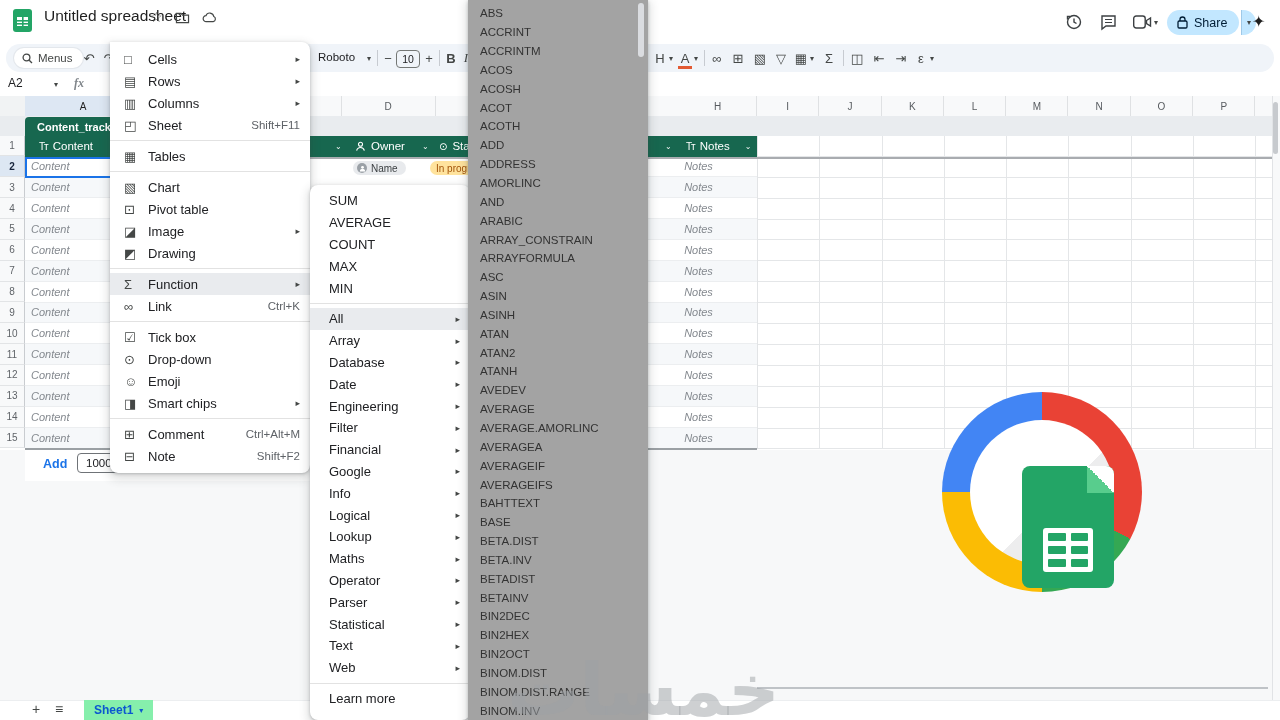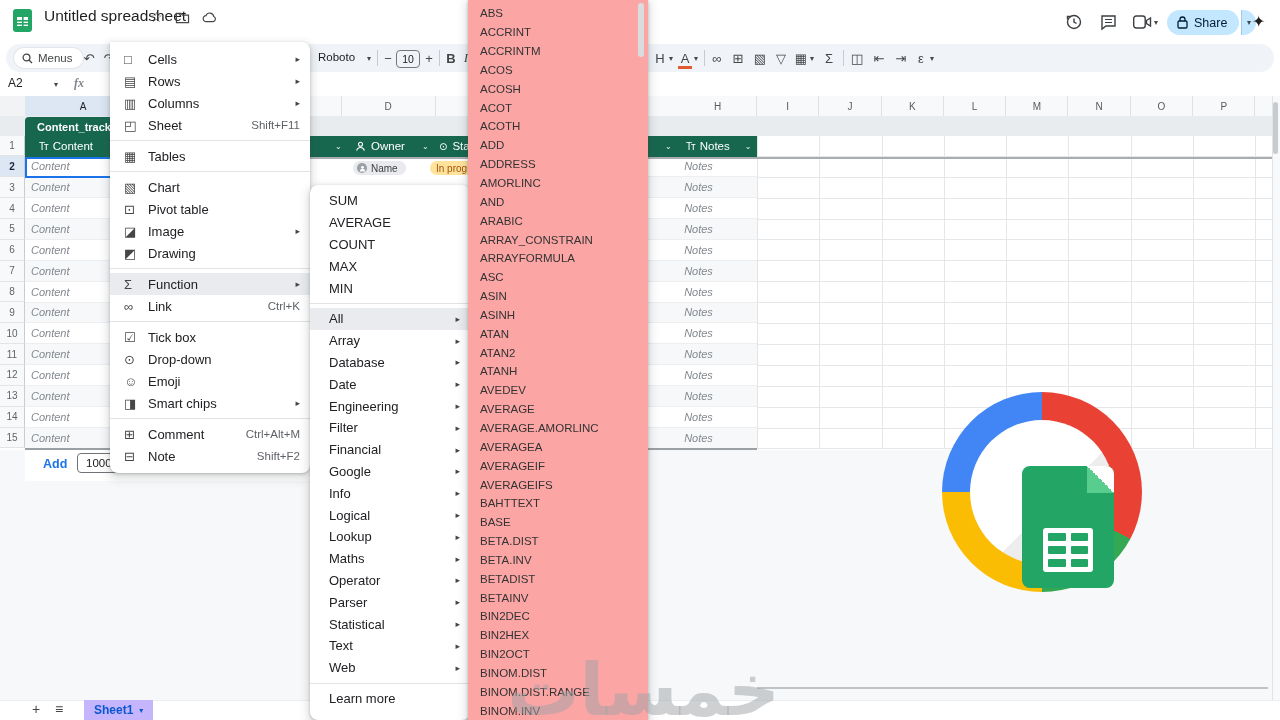--- a/index.html
+++ b/index.html
@@ -69,38 +69,38 @@
   .addrow{left:25px;top:449.5px;width:285px;height:31px;background:#fff;}
   .add-link{left:43px;top:457px;font-size:12.5px;color:#1a73e8;font-weight:bold;}
   .rows-input{left:77px;top:453px;width:48px;height:20px;border:1px solid #6f7377;border-radius:4px;font-size:11.5px;color:#202124;padding:0 0 0 8px;background:#fff;font-family:inherit;box-sizing:border-box;}
   
   .vscroll{left:1272px;top:96px;width:8px;height:604px;background:#f8f9fa;border-left:1px solid #e1e3e6;}
   .vthumb{left:1273px;top:102px;width:5px;height:52px;background:#c7cace;border-radius:3px;}
   .hscroll{left:757px;top:687px;width:511px;height:2px;background:#bfc3c7;}
   
   .bbar{left:0;top:700px;width:1280px;height:20px;background:#fff;border-top:1px solid #eceef0;}
   .bb-ic{position:absolute;top:701px;font-size:14px;color:#444746;}
-  .sheet-tab{left:84px;top:700px;height:20px;background:#c4b5fd;display:flex;align-items:center;gap:6px;padding:0 10px;font-size:12px;color:#0b57d0;font-weight:bold;}
+  .sheet-tab{left:84px;top:700px;height:20px;background:#86efac;display:flex;align-items:center;gap:6px;padding:0 10px;font-size:12px;color:#0b57d0;font-weight:bold;}
   
   .panel{background:#fff;border-radius:0 0 8px 8px;box-shadow:0 1px 3px rgba(60,64,67,.3),0 4px 8px 3px rgba(60,64,67,.15);}
   .imenu{left:110px;top:42px;width:200px;padding:6px 0;z-index:10;border-radius:0 8px 8px 8px;}
   .im-item{height:22px;display:flex;align-items:center;font-size:13px;color:#202124;padding:0 10px 0 14px;}
   .im-item.active{background:#e9ebee;}
   .im-ic{width:24px;color:#444746;font-size:13px;flex:none;}
   .im-lb{flex:1;}
   .im-sc{font-size:11.5px;color:#5f6368;}
   .im-ar{font-size:9px;color:#444746;margin-left:6px;}
   .im-div{height:1px;background:#e2e2e2;margin:4px 0;}
   .fmenu{left:310px;top:185px;width:160px;padding-top:5px;z-index:11;border-radius:8px;height:535px;box-sizing:border-box;}
   .fm-item{height:21.8px;display:flex;align-items:center;font-size:13px;color:#202124;padding:0 10px 0 12px;}
   .fm-lb{flex:1;margin-left:7px;}
   .fm-ar{font-size:9px;color:#444746;}
   .fm-cats .fm-item:first-child{background:#e9ebee;}
   .fm-div{height:1px;background:#e2e2e2;margin:4px 0;}
-  .afpanel{left:468px;top:0;width:180px;height:720px;padding-top:4px;box-sizing:border-box;z-index:12;background:#fca5a5;box-shadow:0 1px 3px rgba(60,64,67,.3),0 4px 8px 3px rgba(60,64,67,.15);}
+  .afpanel{left:468px;top:0;width:180px;height:720px;padding-top:4px;box-sizing:border-box;z-index:12;background:#a3a3a3;box-shadow:0 1px 3px rgba(60,64,67,.3),0 4px 8px 3px rgba(60,64,67,.15);}
   .af-item{height:18.85px;display:flex;align-items:center;font-size:11.5px;color:#333;padding-left:12px;}
   .af-scroll{left:638px;top:3px;width:6px;height:54px;background:#dadce0;border-radius:3px;z-index:13;}
   
   .wmark{left:540px;top:648px;width:240px;text-align:right;font-size:72px;font-weight:bold;color:rgba(158,161,166,.5);z-index:30;font-family:"DejaVu Sans",sans-serif;direction:rtl;}
   .glogo{left:942px;top:392px;width:200px;height:200px;border-radius:50%;z-index:5;
     background:conic-gradient(#e94235 0 118deg,#34a853 118deg 180deg,#fbbc04 180deg 270deg,#4285f4 270deg 360deg);}
   .glogo-inner{left:28px;top:28px;width:144px;height:144px;border-radius:50%;background:linear-gradient(135deg,#ffffff 57%,#ededee 57%);}
   .gsheet{left:52px;top:46px;width:92px;height:122px;background:#23a566;border-radius:8px;}
   .gfold{right:0;top:0;width:27px;height:27px;background:linear-gradient(to bottom left,#ffffff 50%,#58cd8d 50%);border-radius:0 8px 0 0;}
   .ggrid{left:21px;top:62px;width:50px;height:44px;background:#fff;border-radius:3px;display:grid;grid-template-columns:1fr 1fr;grid-template-rows:1fr 1fr 1fr;gap:5px;padding:5px;box-sizing:border-box;}

